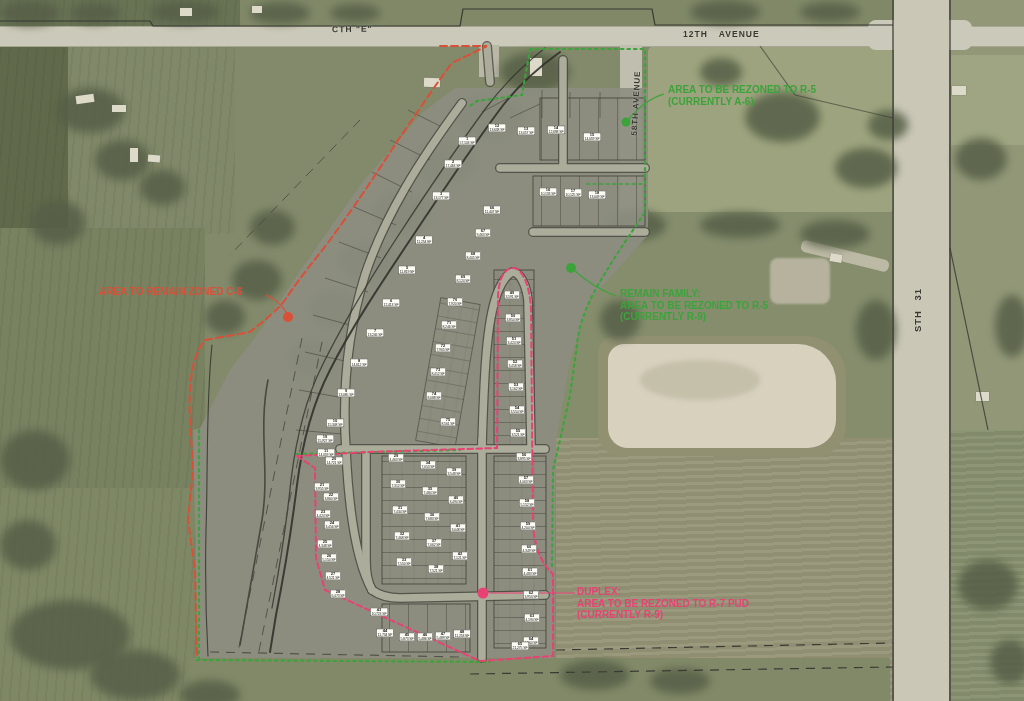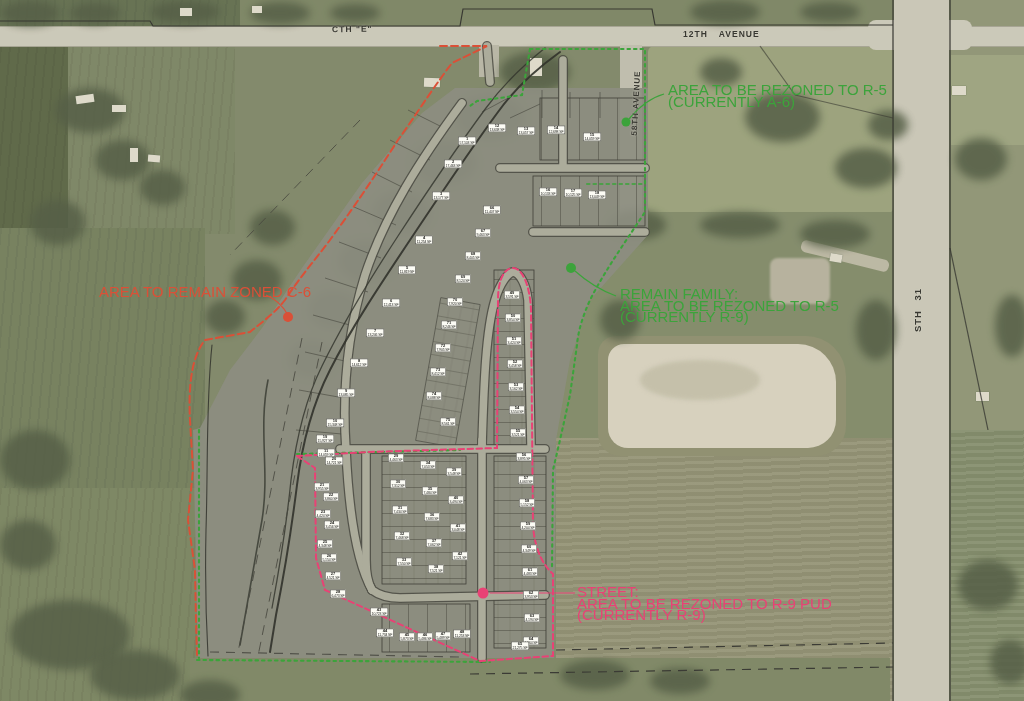--- a/index.html
+++ b/index.html
@@ -5,21 +5,21 @@
   html,body{margin:0;padding:0;background:#444;}
   #stage{position:relative;width:1024px;height:701px;overflow:hidden;
          background:#7b8363;font-family:"Liberation Sans",sans-serif;}
   .abs{position:absolute;}
   .b{position:absolute;border-radius:50%;filter:blur(4px);}
   .stri{background-image:repeating-linear-gradient(95deg,rgba(0,0,0,.05) 0 2px,rgba(0,0,0,0) 2px 9px);}
   .striH{background-image:repeating-linear-gradient(178deg,rgba(255,255,255,.06) 0 3px,rgba(0,0,0,.04) 3px 7px);}
   svg{position:absolute;left:0;top:0;pointer-events:none;}
   .roadlabel{position:absolute;color:#2a2a24;font-weight:bold;font-size:8.5px;
              letter-spacing:1px;white-space:nowrap;text-shadow:0 0 2px rgba(220,218,205,.8);}
-  .zlabel{position:absolute;font-weight:normal;font-size:15px;line-height:11.5px;white-space:nowrap;}
+  .zlabel{position:absolute;font-weight:bold;font-size:10px;line-height:11.5px;white-space:nowrap;}
   .lot{position:absolute;transform:translate(-50%,-50%) scale(.5);background:#fcfcf5;
        border:1px solid #2e2e28;padding:0 2px;text-align:center;line-height:1.02;
        white-space:nowrap;z-index:30;}
   .lot .ln{font-weight:bold;font-size:8px;display:block;color:#1c1c18;}
   .lot .ls{font-size:7px;display:block;color:#1c1c18;letter-spacing:-0.3px;}
   .wash{background:rgba(242,239,226,.07);}
   .bld{position:absolute;background:#ddd9c9;box-shadow:0 0 1px #55604a;}
 </style>
 </head>
 <body>
@@ -524,19 +524,19 @@
     <div>AREA TO REMAIN ZONED C-6</div>
   </div>
 
   <div class="zlabel" style="left: 620px; top: 288px; color: rgb(47, 158, 47);">
     <div>REMAIN FAMILY:</div>
     <div>AREA TO BE REZONED TO R-5</div>
     <div>(CURRENTLY R-9)</div>
   </div>
 
   <div class="zlabel" style="left: 577px; top: 586px; color: rgb(232, 53, 109);">
-    <div>STREET:</div>
-    <div>AREA TO BE REZONED TO R-9 PUD</div>
+    <div>DUPLEX:</div>
+    <div>AREA TO BE REZONED TO R-7 PUD</div>
     <div>(CURRENTLY R-9)</div>
   </div>
 
   <div class="abs wash" style="left:0;top:0;width:1024px;height:701px;pointer-events:none;"></div>
 </div>
 
 </body></html>

